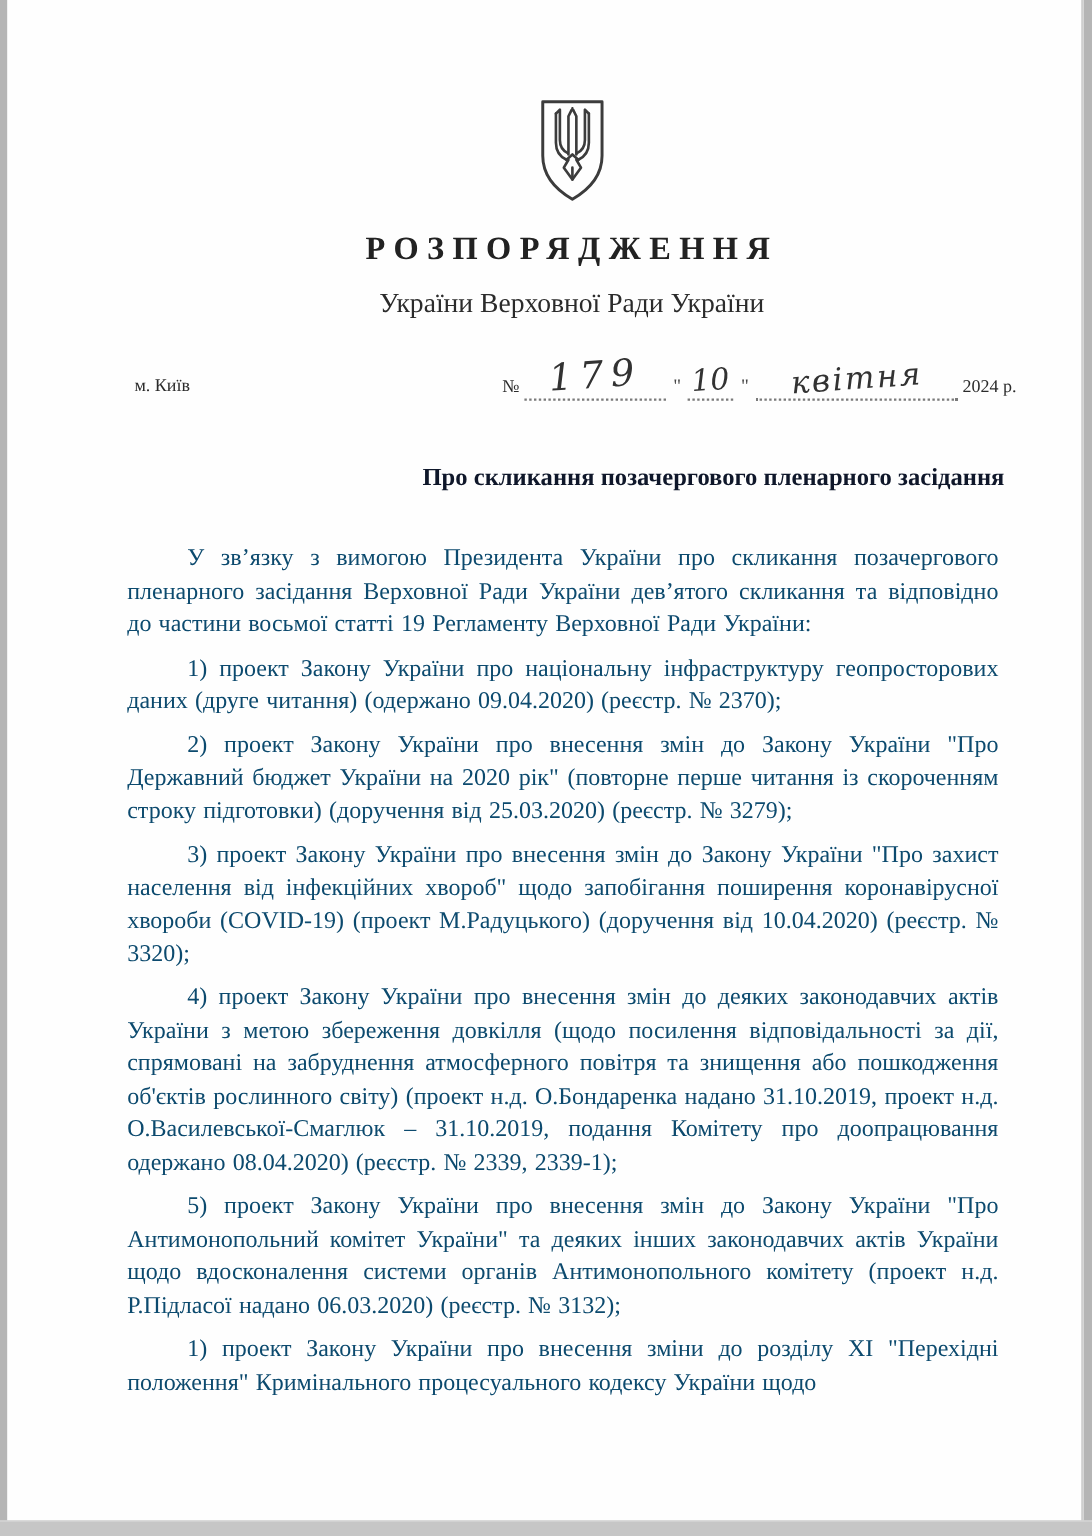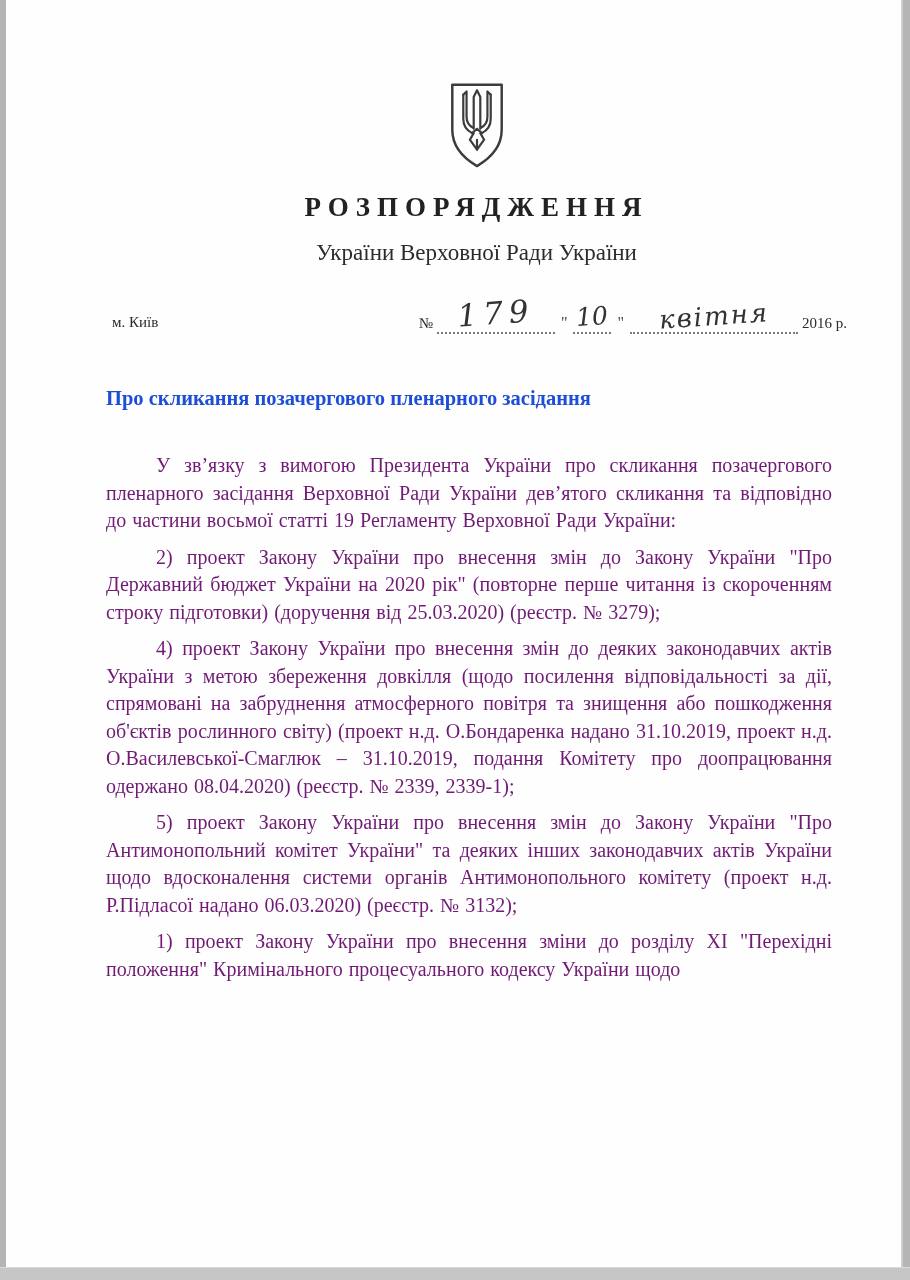--- a/index.html
+++ b/index.html
@@ -96,35 +96,35 @@
   .blank.w-day { width: 38px; }
   .blank.w-month { width: 168px; }
   .hw-num { font-size: 31px; letter-spacing: 6px; }
   .hw-day { font-size: 25px; }
   .hw-month { font-size: 26px; letter-spacing: 2px; }
   .quote-mark { font-size: 16px; padding: 0 2px 2px 2px; color: #444; }
   .year { padding-bottom: 2px; white-space: nowrap; }
   .num-sign { padding-bottom: 2px; }
   
   .doc-title {
-    text-align: left;
+    text-align: right;
     font-weight: bold;
     font-size: 20.5px;
     line-height: 28px;
     margin: 16px 10px 40px 0;
-    color: #1d4ed8;
+    color: #0f172a;
   }
   
   .body-text p {
     margin: 0 15px 9px 0;
     font-size: 20px;
     line-height: 27.5px;
     text-align: justify;
     text-indent: 50px;
-    color: #701a75;
+    color: #0c4a6e;
     word-spacing: 1px;
   }
 </style>
 </head>
 <body>
 
 <div class="viewport">
   <div class="page">
 
     <div class="emblem-wrap">
@@ -157,31 +157,33 @@
           <span class="hw hw-num">179</span>
         </span>
         <span class="quote-mark">"</span>
         <span class="blank w-day">
           <span class="hw hw-day">10</span>
         </span>
         <span class="quote-mark">"</span>
         <span class="blank w-month">
           <span class="hw hw-month">квітня</span>
         </span>
-        <span class="year">2016 р.</span>
+        <span class="year">2024 р.</span>
       </div>
     </div>
 
     <div class="doc-title">
       <div>Про скликання позачергового пленарного засідання</div>
     </div>
 
     <div class="body-text">
         <p>У зв’язку з вимогою Президента України про скликання позачергового пленарного засідання Верховної Ради України дев’ятого скликання та відповідно до частини восьмої статті 19 Регламенту Верховної Ради України:</p>
+        <p>1) проект Закону України про національну інфраструктуру геопросторових даних (друге читання) (одержано 09.04.2020) (реєстр. № 2370);</p>
         <p>2) проект Закону України про внесення змін до Закону України "Про Державний бюджет України на 2020 рік" (повторне перше читання із скороченням строку підготовки) (доручення від 25.03.2020) (реєстр. № 3279);</p>
+        <p>3) проект Закону України про внесення змін до Закону України "Про захист населення від інфекційних хвороб" щодо запобігання поширення коронавірусної хвороби (COVID-19) (проект М.Радуцького) (доручення від 10.04.2020) (реєстр. № 3320);</p>
         <p>4) проект Закону України про внесення змін до деяких законодавчих актів України з метою збереження довкілля (щодо посилення відповідальності за дії, спрямовані на забруднення атмосферного повітря та знищення або пошкодження об'єктів рослинного світу) (проект н.д. О.Бондаренка надано 31.10.2019, проект н.д. О.Василевської-Смаглюк – 31.10.2019, подання Комітету про доопрацювання одержано 08.04.2020) (реєстр. № 2339, 2339-1);</p>
         <p>5) проект Закону України про внесення змін до Закону України "Про Антимонопольний комітет України" та деяких інших законодавчих актів України щодо вдосконалення системи органів Антимонопольного комітету (проект н.д. Р.Підласої надано 06.03.2020) (реєстр. № 3132);</p>
         <p>1) проект Закону України про внесення зміни до розділу XI "Перехідні положення" Кримінального процесуального кодексу України щодо</p>
       </div>
 
   </div>
   <div class="edge-bottom"></div>
 </div>
 
 </body></html>

